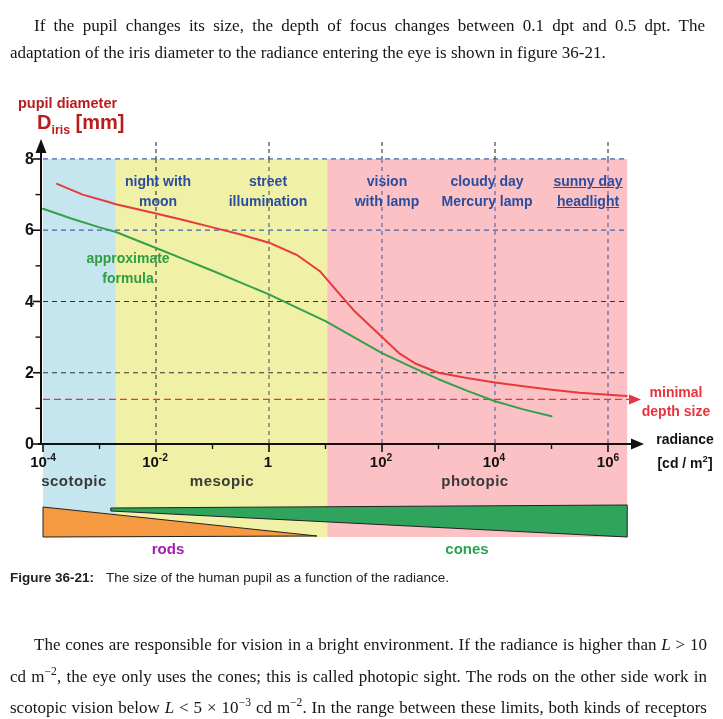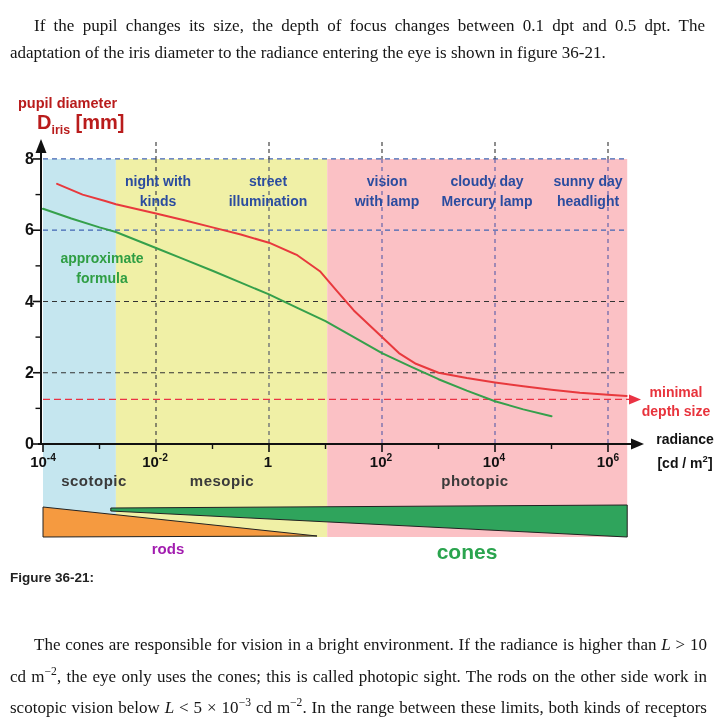--- a/index.html
+++ b/index.html
@@ -74,49 +74,50 @@
     <line x1="33" y1="444" x2="41" y2="444" stroke="#111" stroke-width="1.6"></line>
     <line x1="35.5" y1="194.58999999999997" x2="41" y2="194.58999999999997" stroke="#111" stroke-width="1.4"></line>
     <line x1="35.5" y1="265.85" x2="41" y2="265.85" stroke="#111" stroke-width="1.4"></line>
     <line x1="35.5" y1="337.11" x2="41" y2="337.11" stroke="#111" stroke-width="1.4"></line>
     <line x1="35.5" y1="408.37" x2="41" y2="408.37" stroke="#111" stroke-width="1.4"></line>
   </svg>
 
 <div class="chartlabel axis-title" style="left:18px;top:95px;font-size:14.5px;text-align:left;">pupil diameter</div>
 <div class="chartlabel axis-title" style="left:37px;top:111px;font-size:20px;text-align:left;"><span>D</span><sub>iris</sub><span> [mm]</span></div>
 
-<div class="chartlabel scene" style="left:100px;"><span>night with</span><br><span>kinds</span></div>
+<div class="chartlabel scene" style="left:100px;"><span>night with</span><br><span>moon</span></div>
 <div class="chartlabel scene" style="left:210px;"><span>street</span><br><span>illumination</span></div>
 <div class="chartlabel scene" style="left:329px;"><span>vision</span><br><span>with lamp</span></div>
 <div class="chartlabel scene" style="left:429px;"><span>cloudy day</span><br><span>Mercury lamp</span></div>
-<div class="chartlabel scene" style="left:530px;"><span>sunny day</span><br><span>headlight</span></div>
+<div class="chartlabel scene" style="left:530px;text-decoration:underline;"><span>sunny day</span><br><span>headlight</span></div>
 
-<div class="chartlabel" style="left:42px;top:248px;width:120px;font-size:14px;line-height:20px;color:#2f9e43;"><span>approximate</span><br><span>formula</span></div>
+<div class="chartlabel" style="left:42px;top:248px;width:120px;font-size:14px;line-height:20px;color:#2f9e43;padding-left:26px;"><span>approximate</span><br><span>formula</span></div>
 
 <div class="chartlabel" style="left:630px;top:383px;width:92px;font-size:14px;line-height:19px;color:#e8333c;"><span>minimal</span><br><span>depth size</span></div>
 
 <div class="chartlabel" style="left:639px;top:429px;width:92px;font-size:14px;line-height:20px;color:#111;"><span>radiance</span><br><span>[cd / m</span><sup>2</sup><span>]</span></div>
 
 <div class="chartlabel ytick" style="top:150px;">8</div>
 <div class="chartlabel ytick" style="top:221px;">6</div>
 <div class="chartlabel ytick" style="top:293px;">4</div>
 <div class="chartlabel ytick" style="top:364px;">2</div>
 <div class="chartlabel ytick" style="top:435px;">0</div>
 
 <div class="chartlabel xtick" style="left:13px;"><span>10</span><sup>-4</sup></div>
 <div class="chartlabel xtick" style="left:125px;"><span>10</span><sup>-2</sup></div>
 <div class="chartlabel xtick" style="left:238px;"><span>1</span><sup></sup></div>
 <div class="chartlabel xtick" style="left:351px;"><span>10</span><sup>2</sup></div>
 <div class="chartlabel xtick" style="left:464px;"><span>10</span><sup>4</sup></div>
 <div class="chartlabel xtick" style="left:578px;"><span>10</span><sup>6</sup></div>
 
-<div class="chartlabel bandlab" style="left:44px;">scotopic</div>
+<div class="chartlabel bandlab" style="left:24px;">scotopic</div>
 <div class="chartlabel bandlab" style="left:172px;">mesopic</div>
 <div class="chartlabel bandlab" style="left:425px;">photopic</div>
 
 <div class="chartlabel" style="left:118px;top:540px;width:100px;font-size:15px;color:#a21caf;">rods</div>
-<div class="chartlabel" style="left:417px;top:540px;width:100px;font-size:21px;color:#2aa44e;">cones</div>
+<div class="chartlabel" style="left:417px;top:540px;width:100px;font-size:15px;color:#2aa44e;">cones</div>
 
 <div id="caption" class="abs" style="left:10px;top:570px;width:690px;">
     <span class="tag">Figure 36-21:</span>
+    <span>The size of the human pupil as a function of the radiance.</span>
   </div>
 
 <div class="abs para" style="left:10px;top:625px;width:697px;line-height:26.5px;"><span class="indent"></span><span>The cones are responsible for vision in a bright environment. If the radiance is higher than </span><span class="mathvar">L</span><span> &gt; 10 cd m</span><sup>−2</sup><span>, the eye only uses the cones; this is called photopic sight. The rods on the other side work in scotopic vision below </span><span class="mathvar">L</span><span> &lt; 5 × 10</span><sup>−3</sup><span> cd m</span><sup>−2</sup><span>. In the range between these limits, both kinds of receptors are effective.</span></div>
 
 </body></html>

